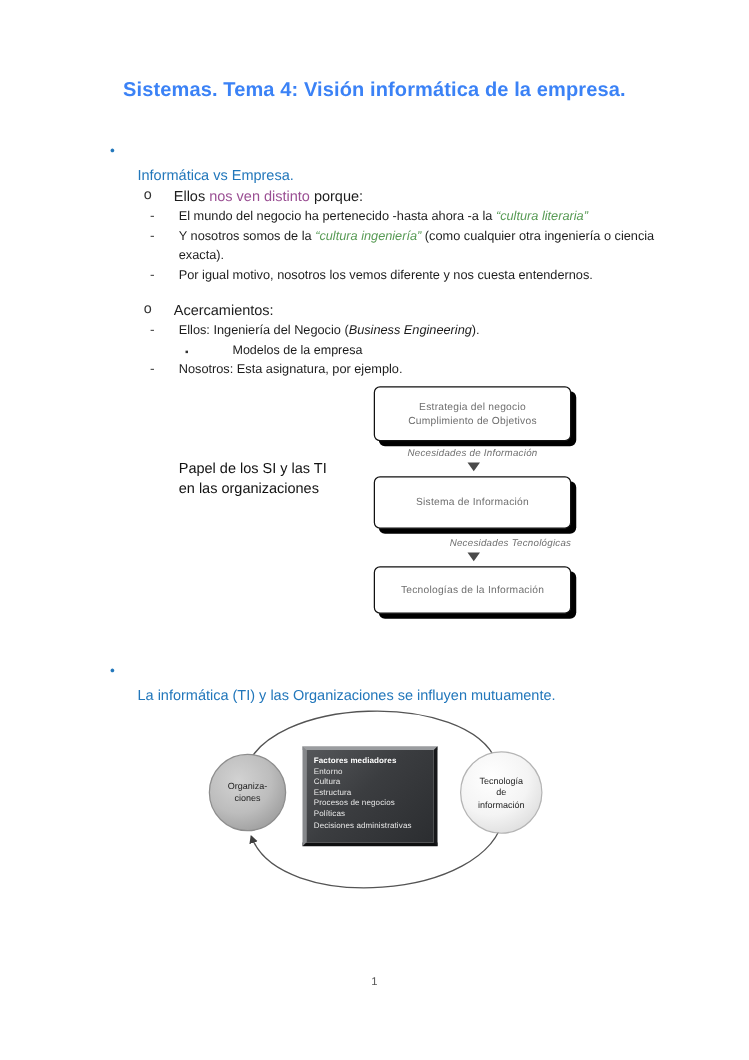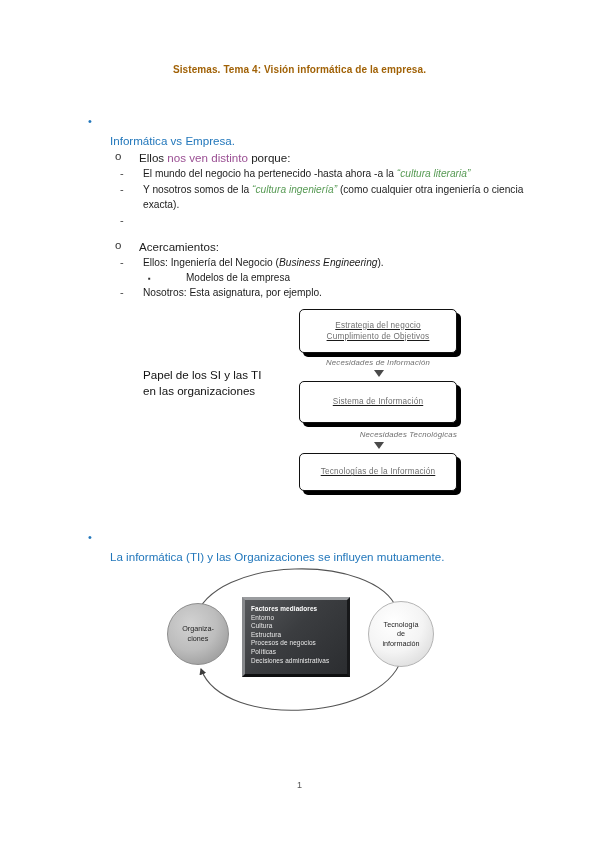--- a/index.html
+++ b/index.html
@@ -19,23 +19,23 @@
     overflow: hidden;
   }
 
   
   .doc-title {
     position: absolute;
     left: 0;
     top: 64px;
     width: 599px;
     text-align: center;
-    font-size: 10px;
+    font-size: 16px;
     font-weight: bold;
-    color: #a16207;
+    color: #3b82f6;
     letter-spacing: 0.1px;
   }
 
   
   .outline {
     position: absolute;
     left: 0;
     top: 112px;
     width: 599px;
   }
@@ -132,21 +132,20 @@
     width: 158px;
     border: 1.4px solid #111;
     border-radius: 5px;
     background: #ffffff;
     box-shadow: 4px 4px 0 0 #000;
     box-sizing: border-box;
     display: flex;
     align-items: center;
     justify-content: center;
     text-align: center;
-    text-decoration: underline;
   }
   .flowbox span {
     color: #6f6f6f;
     font-size: 8.2px;
     line-height: 11.5px;
     letter-spacing: 0.2px;
   }
   .fb1 { top: 4px;   height: 44px; }
   .fb2 { top: 76px;  height: 42px; }
   .fb3 { top: 148px; height: 38px; }
@@ -280,20 +279,21 @@
       <span class="t3"><span>El mundo del negocio ha pertenecido -hasta ahora -a la </span><span class="em-green">“cultura literaria”</span><span></span></span>
     </div>
 
     <div class="lvl3">
       <span class="mk mk-dash">-</span>
       <span class="t3"><span>Y nosotros somos de la </span><span class="em-green">“cultura ingeniería”</span><span> (como cualquier otra ingeniería o ciencia exacta).</span></span>
     </div>
 
     <div class="lvl3">
       <span class="mk mk-dash">-</span>
+      <span class="t3">Por igual motivo, nosotros los vemos diferente y nos cuesta entendernos.</span>
     </div>
 
     <div class="gap-m"></div>
 
     <div class="lvl2">
       <span class="mk mk-circle">o</span>
       <span class="t2">Acercamientos:</span>
     </div>
 
     <div class="lvl3">

